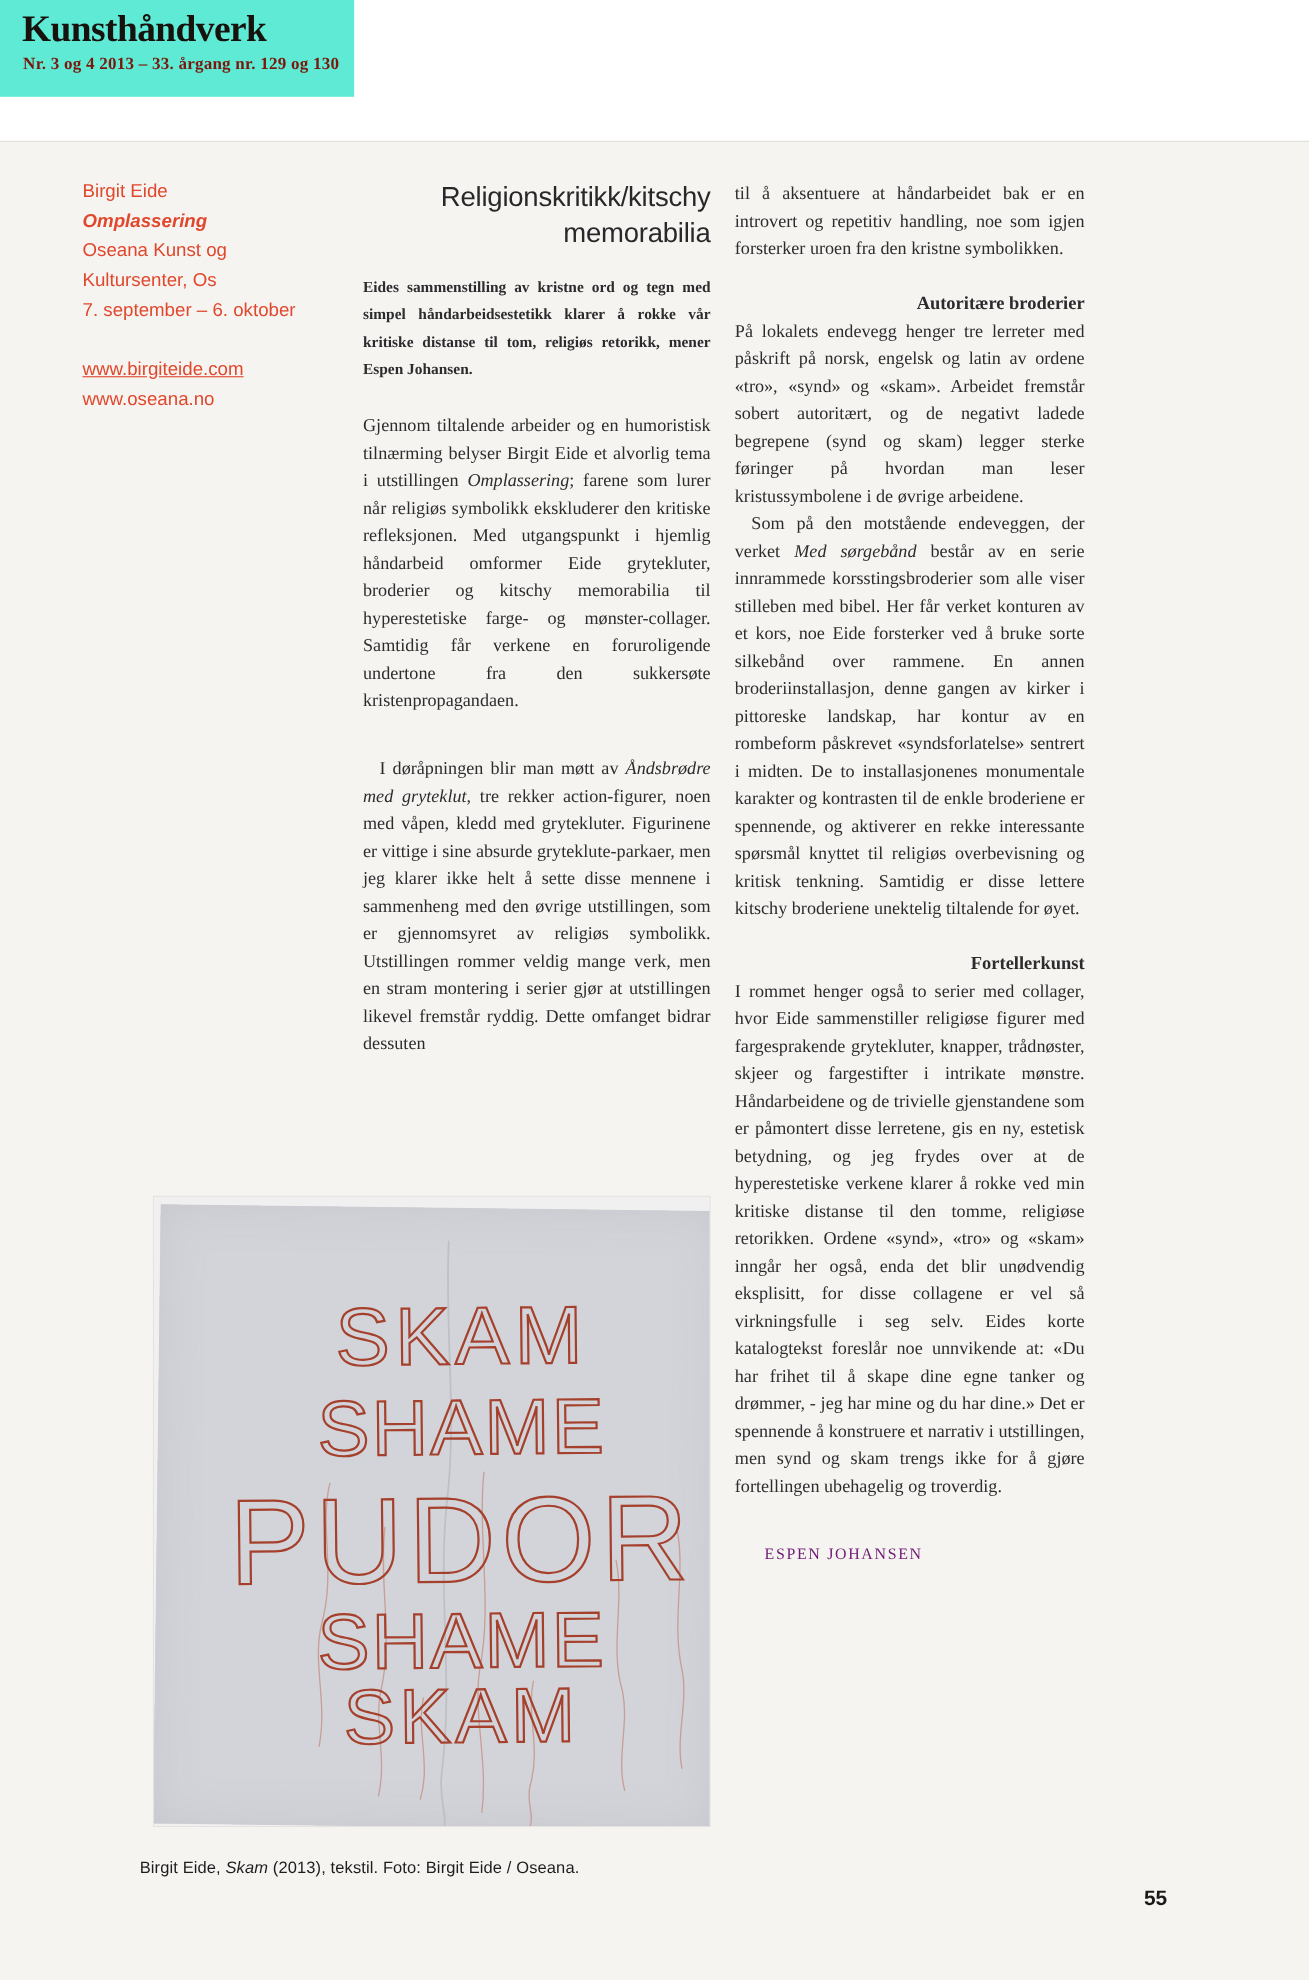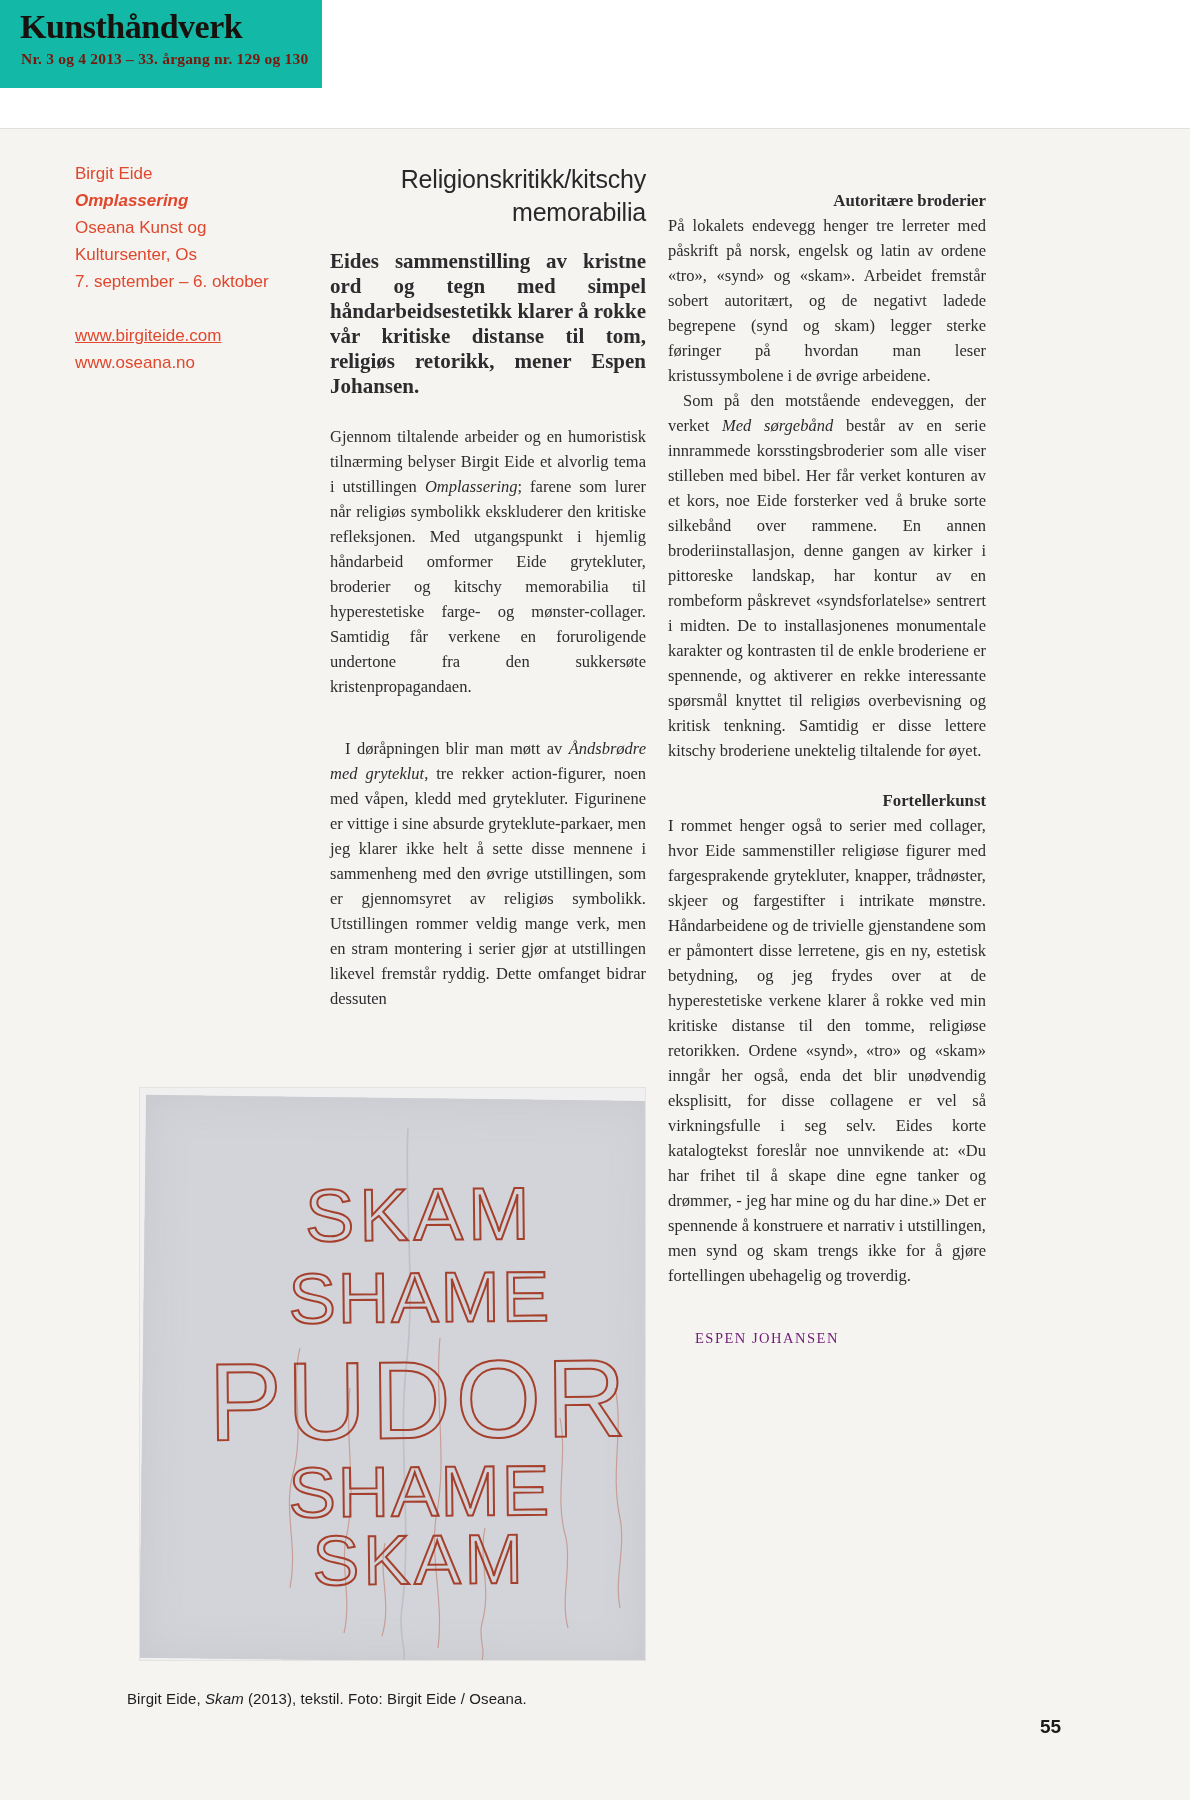--- a/index.html
+++ b/index.html
@@ -10,21 +10,21 @@
     overflow:hidden;
   }
   .page-bg{
     position:absolute;left:0;top:128px;width:1190px;height:1672px;
     background:#f6f4f1;
     border-top:1px solid #e3e0dc;
   }
   
   .masthead{
     position:absolute;left:0;top:0;width:322px;height:88px;
-    background:#14b8a6;
+    background:#5eead4;
     padding:0;
   }
   .masthead-title{
     position:absolute;left:20px;top:8px;
     font-family:"Liberation Serif",serif;font-weight:700;
     font-size:34px;letter-spacing:-0.5px;color:#17120d;
   }
   .masthead-issue{
     position:absolute;left:21px;top:50px;
     font-family:"Liberation Serif",serif;font-weight:700;
@@ -45,21 +45,21 @@
     text-align:justify;}
   .col-mid{left:330px;width:316px;}
   .col-right{left:668px;width:318px;}
   .article-title{
     font-family:"Liberation Sans",sans-serif;
     font-weight:400;font-size:25px;line-height:33px;
     color:#28282a;text-align:right;letter-spacing:-0.2px;
     margin:0 0 20px 0;
   }
   .lede{
-    font-weight:700;font-size:21px;line-height:25px;
+    font-weight:700;font-size:14px;line-height:25px;
     margin:0 0 25px 0;
   }
   .para{margin:0;}
   .para.indent{text-indent:15px;}
   .subhead{
     font-weight:700;font-size:16.8px;line-height:25px;
     margin:25px 0 0 0;text-align:right;
   }
   .byline{
     margin-top:38px;
@@ -112,20 +112,21 @@
 </div>
 
 <div class="col col-mid">
   <h1 class="article-title">Religionskritikk/kitschy memorabilia</h1>
   <p class="lede">Eides sammenstilling av kristne ord og tegn med simpel håndarbeidsestetikk klarer å rokke vår kritiske distanse til tom, religiøs retorikk, mener Espen Johansen.</p>
   <p class="para gap-after"><span>Gjennom tiltalende arbeider og en humoristisk tilnærming belyser Birgit Eide et alvorlig tema i utstillingen </span><span style="font-style: italic;">Omplassering</span><span>; farene som lurer når religiøs symbolikk ekskluderer den kritiske refleksjonen. Med utgangspunkt i hjemlig håndarbeid omformer Eide grytekluter, broderier og kitschy memorabilia til hyperestetiske farge- og mønster-collager. Samtidig får verkene en foruroligende undertone fra den sukkersøte kristenpropagandaen.</span></p>
   <p class="para indent"><span>I døråpningen blir man møtt av </span><span style="font-style: italic;">Åndsbrødre med gryteklut</span><span>, tre rekker action-figurer, noen med våpen, kledd med grytekluter. Figurinene er vittige i sine absurde gryteklute-parkaer, men jeg klarer ikke helt å sette disse mennene i sammenheng med den øvrige utstillingen, som er gjennomsyret av religiøs symbolikk. Utstillingen rommer veldig mange verk, men en stram montering i serier gjør at utstillingen likevel fremstår ryddig. Dette omfanget bidrar dessuten</span></p>
 </div>
 
 <div class="col col-right">
+  <p class="para">til å aksentuere at håndarbeidet bak er en introvert og repetitiv handling, noe som igjen forsterker uroen fra den kristne symbolikken.</p>
   <h2 class="subhead">Autoritære broderier</h2>
   <p class="para">På lokalets endevegg henger tre lerreter med påskrift på norsk, engelsk og latin av ordene «tro», «synd» og «skam». Arbeidet fremstår sobert autoritært, og de negativt ladede begrepene (synd og skam) legger sterke føringer på hvordan man leser kristussymbolene i de øvrige arbeidene.</p>
   <p class="para indent"><span>Som på den motstående endeveggen, der verket </span><span style="font-style: italic;">Med sørgebånd</span><span> består av en serie innrammede korsstingsbroderier som alle viser stilleben med bibel. Her får verket konturen av et kors, noe Eide forsterker ved å bruke sorte silkebånd over rammene. En annen broderiinstallasjon, denne gangen av kirker i pittoreske landskap, har kontur av en rombeform påskrevet «syndsforlatelse» sentrert i midten. De to installasjonenes monumentale karakter og kontrasten til de enkle broderiene er spennende, og aktiverer en rekke interessante spørsmål knyttet til religiøs overbevisning og kritisk tenkning. Samtidig er disse lettere kitschy broderiene unektelig tiltalende for øyet.</span></p>
   <h2 class="subhead">Fortellerkunst</h2>
   <p class="para">I rommet henger også to serier med collager, hvor Eide sammenstiller religiøse figurer med fargesprakende grytekluter, knapper, trådnøster, skjeer og fargestifter i intrikate mønstre. Håndarbeidene og de trivielle gjenstandene som er påmontert disse lerretene, gis en ny, estetisk betydning, og jeg frydes over at de hyperestetiske verkene klarer å rokke ved min kritiske distanse til den tomme, religiøse retorikken. Ordene «synd», «tro» og «skam» inngår her også, enda det blir unødvendig eksplisitt, for disse collagene er vel så virkningsfulle i seg selv. Eides korte katalogtekst foreslår noe unnvikende at: «Du har frihet til å skape dine egne tanker og drømmer, - jeg har mine og du har dine.» Det er spennende å konstruere et narrativ i utstillingen, men synd og skam trengs ikke for å gjøre fortellingen ubehagelig og troverdig.</p>
   <div class="byline">ESPEN JOHANSEN</div>
 </div>
 
 <div class="figure">
   <div class="textile"></div>

